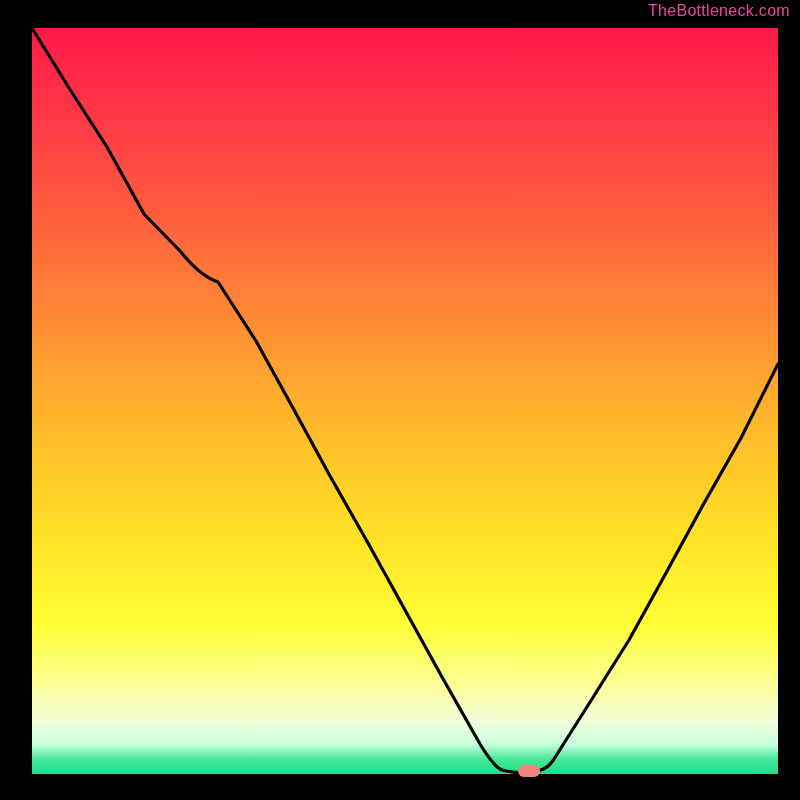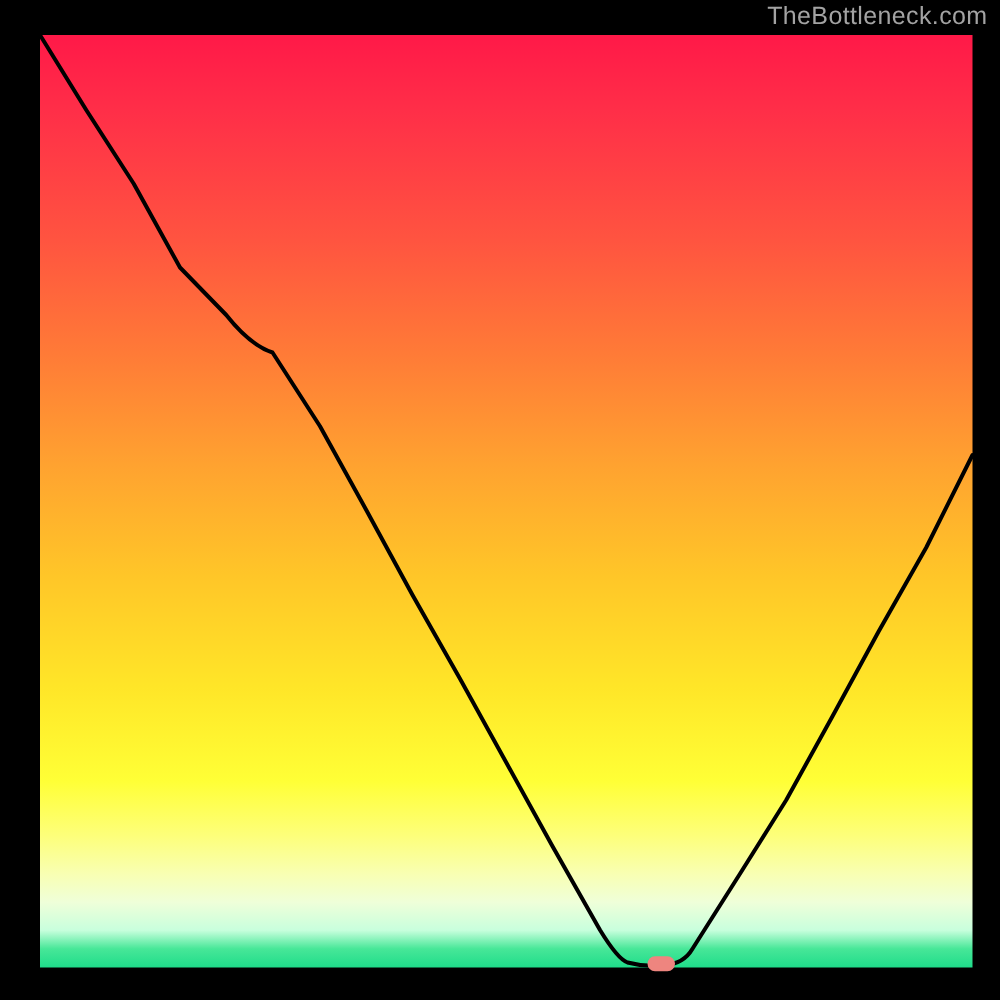--- a/index.html
+++ b/index.html
@@ -14,22 +14,22 @@
   .frame {
     position: relative;
     width: 800px;
     height: 800px;
     background: #000;
   }
   .watermark {
     position: absolute;
     top: 2px;
     right: 10px;
-    color: #a3a3a3;
-    font-size: 20px;
+    color: #ec4899;
+    font-size: 16px;
     letter-spacing: 0.3px;
     font-weight: 400;
     z-index: 5;
   }
   .plot-area {
     position: absolute;
     left: 32px;
     top: 28px;
     width: 746px;
     height: 746px;

